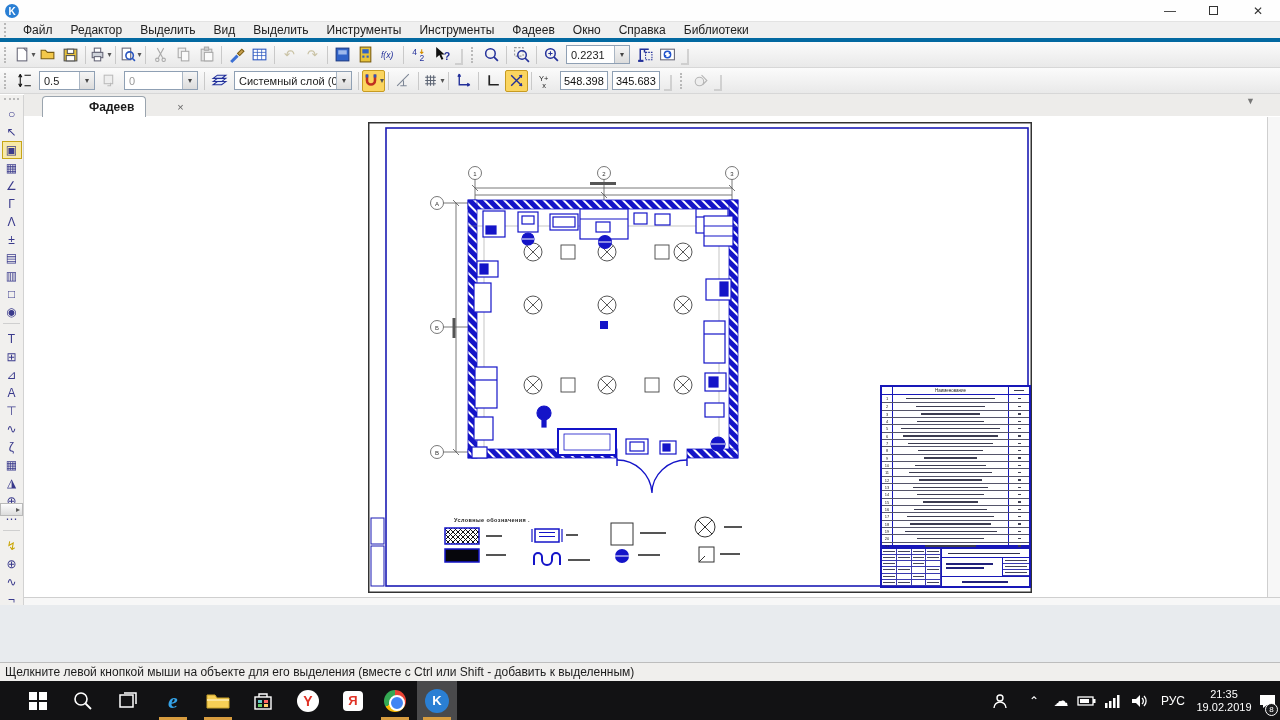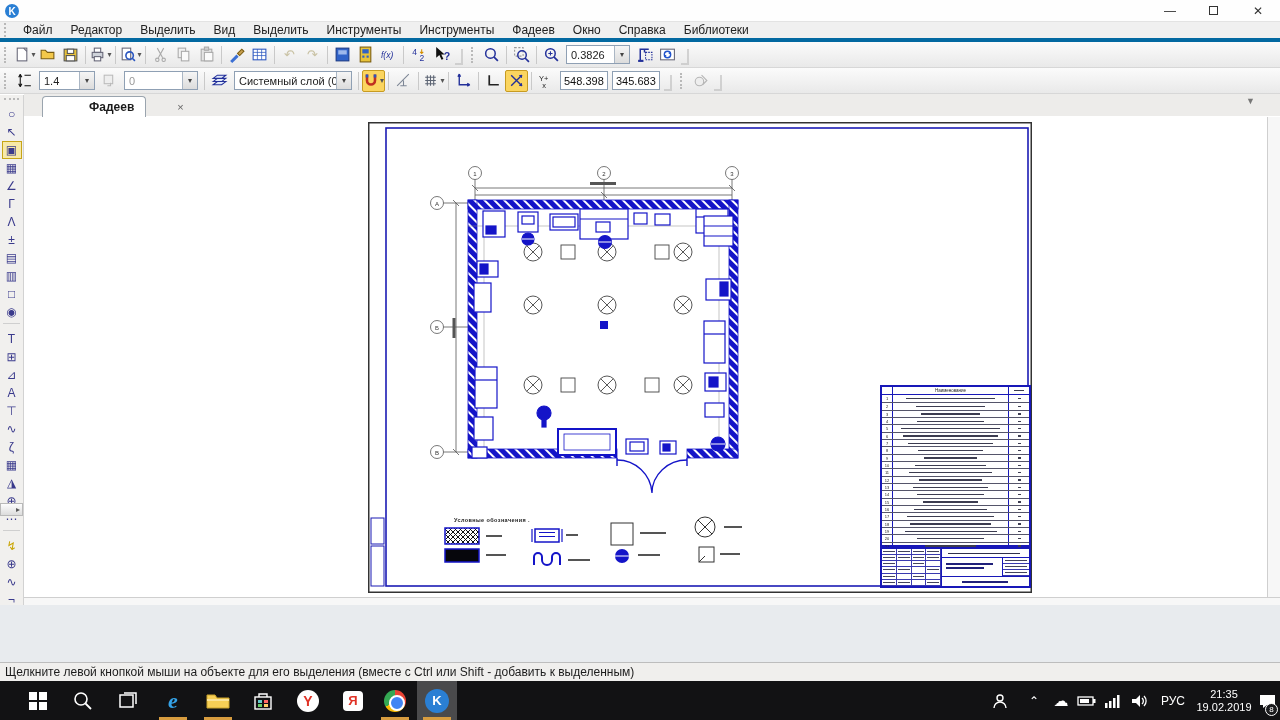--- a/index.html
+++ b/index.html
@@ -258,21 +258,21 @@
     </span>
   <span class="tsep"></span>
   <span class="tbtn">
       <svg class="ti" viewBox="0 0 16 16">
         <circle cx="7" cy="7" r="4.5" fill="none" stroke="#23309a" stroke-width="1.4"></circle>
         <path d="M5 7 H9 M7 5 V9" stroke="#23309a"></path>
         <path d="M10.2 10.2 L14 14" stroke="#23309a" stroke-width="1.6"></path>
       </svg>
     </span>
   <span class="combo" style="width:64px">
-      <span class="val">0.3826</span>
+      <span class="val">0.2231</span>
       <span class="arr">▾</span>
     </span>
   <span class="tbtn">
       <svg class="ti" viewBox="0 0 16 16">
         <path d="M4 14 V3 H12 M8 3 V6" stroke="#23309a" stroke-width="1.4" fill="none"></path>
         <rect x="2" y="13" width="5" height="2" fill="#23309a"></rect>
         <rect x="9" y="6" width="6" height="7" fill="none" stroke="#23309a" stroke-dasharray="1.5 1"></rect>
       </svg>
     </span>
   <span class="tbtn">
@@ -287,21 +287,21 @@
 
 <div id="toolbar2" class="tbrow">
   <span class="grip"></span>
   <span class="tbtn">
       <svg class="ti" viewBox="0 0 16 16">
         <path d="M4 2 V14 M4 2 L2.5 5 M4 2 L5.5 5 M4 14 L2.5 11 M4 14 L5.5 11" stroke="#111" fill="none"></path>
         <path d="M8 3 H14 M8 13 H14" stroke="#111"></path>
       </svg>
     </span>
   <span class="combo" style="width:56px">
-      <span class="val">1.4</span>
+      <span class="val">0.5</span>
       <span class="arr">▾</span>
     </span>
   <span class="tbtn">
       <svg class="ti" viewBox="0 0 16 16">
         <rect x="3" y="3" width="8" height="8" fill="#eee" stroke="#bbb"></rect>
         <path d="M6 13 L9 13 L9 10" stroke="#bbb" fill="none"></path>
       </svg>
     </span>
   <span class="combo" style="width:74px; color:#999">
       <span class="val">0</span>

